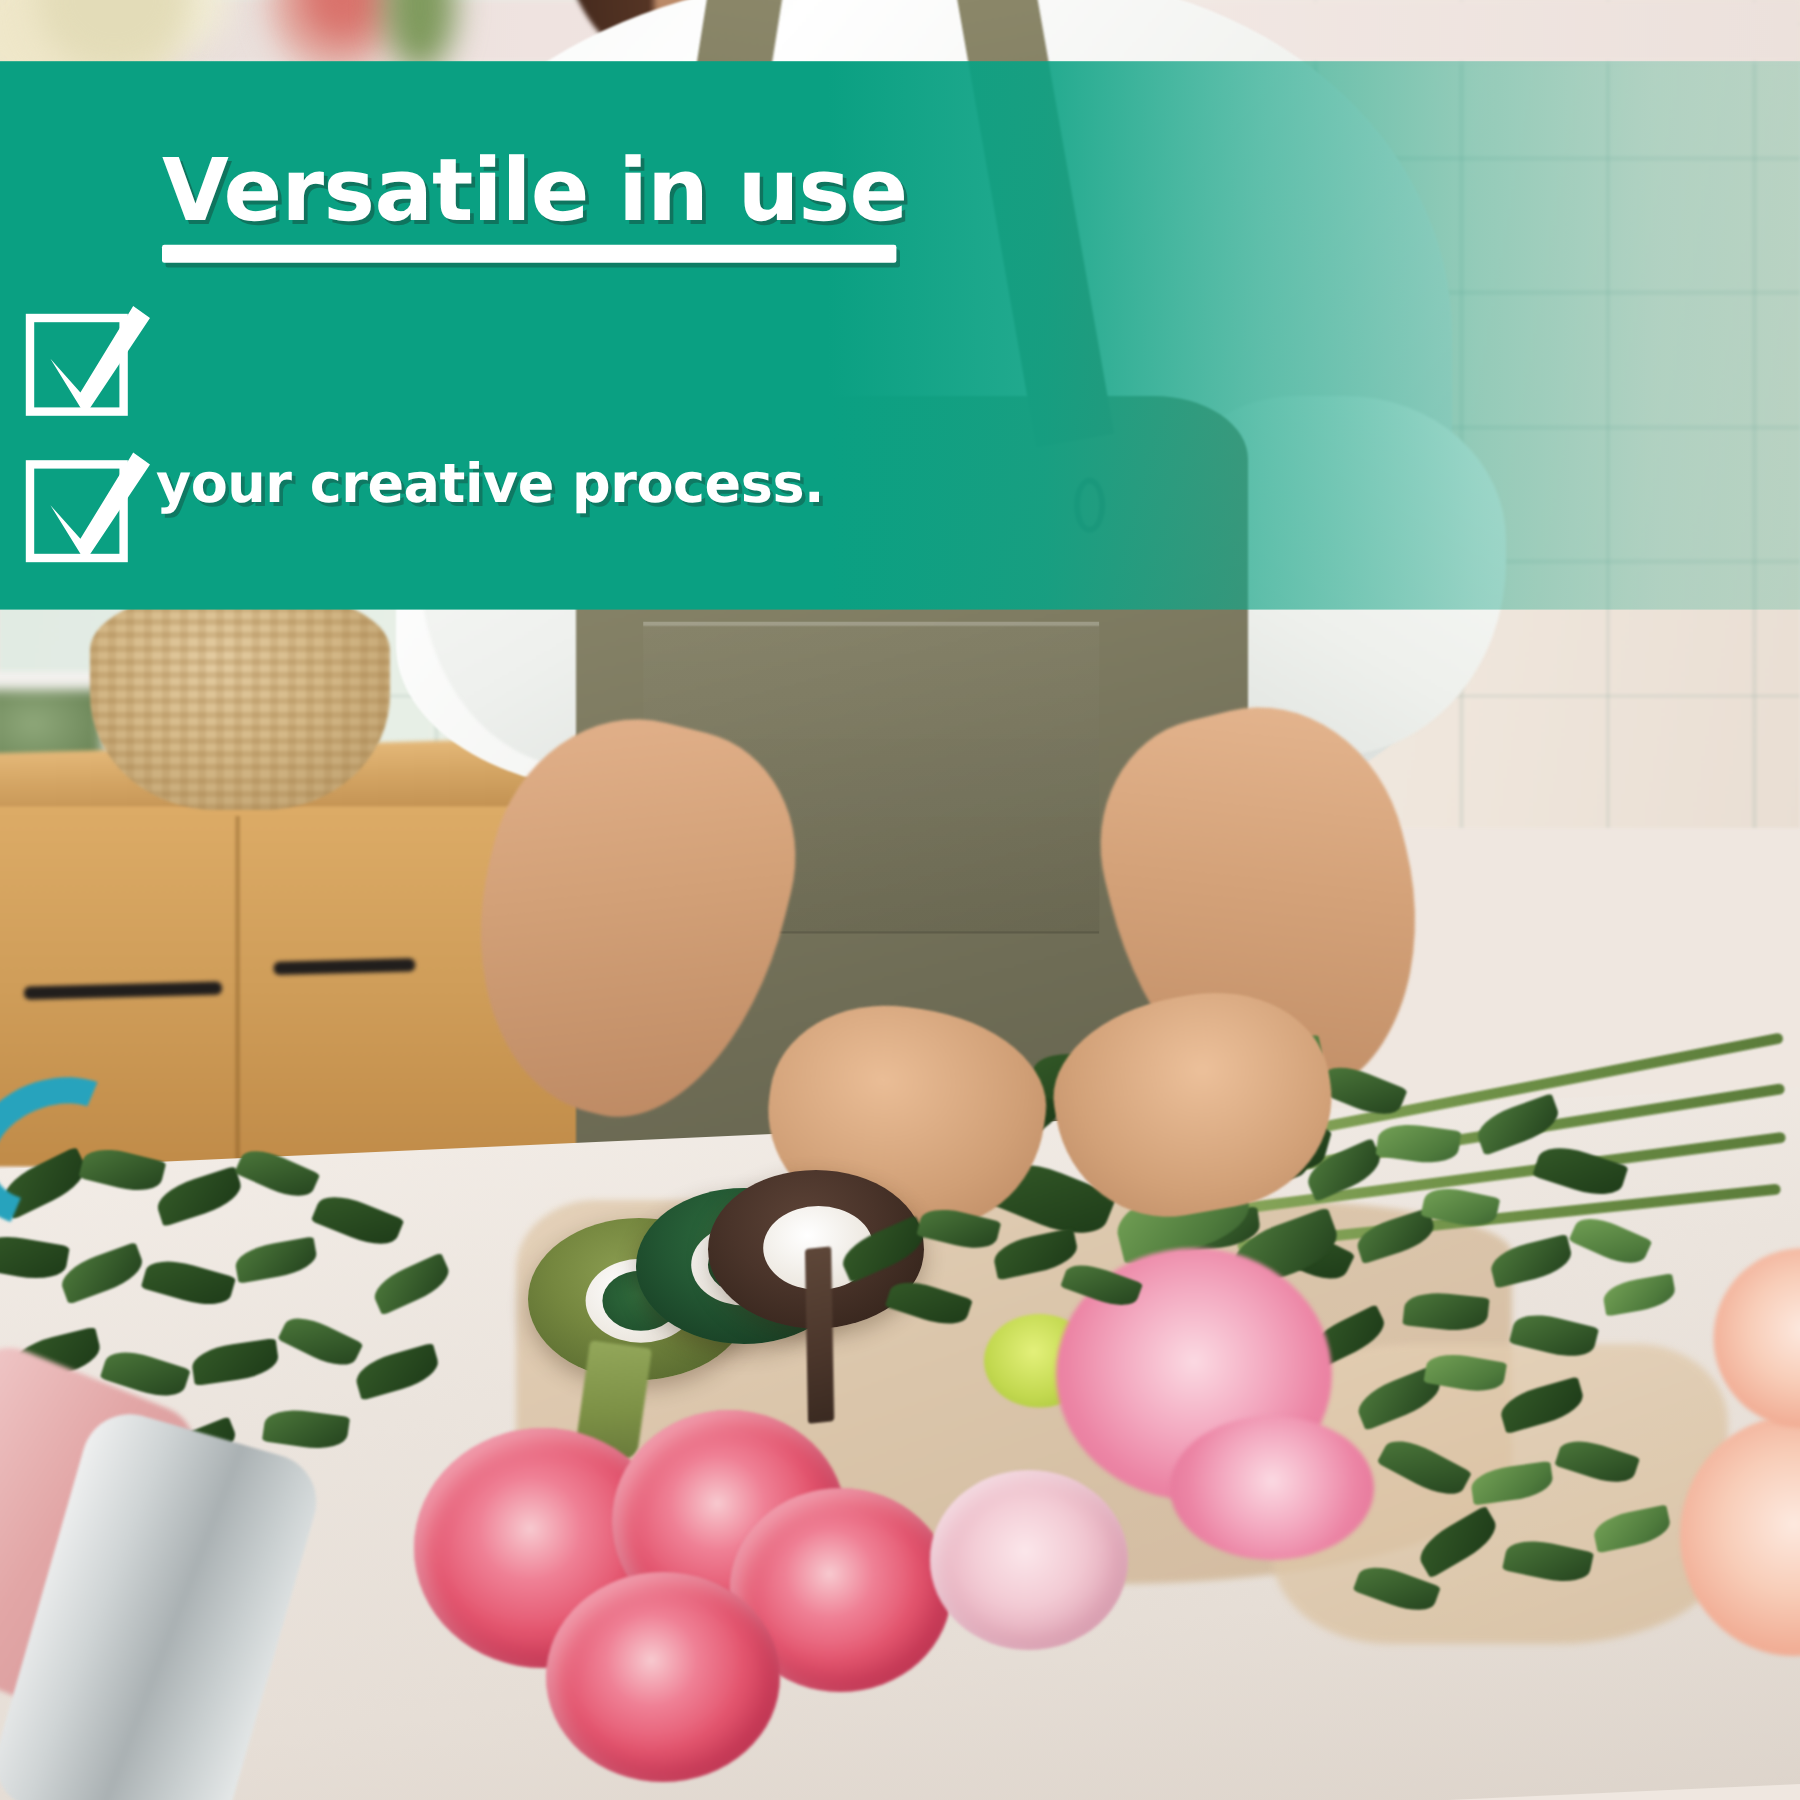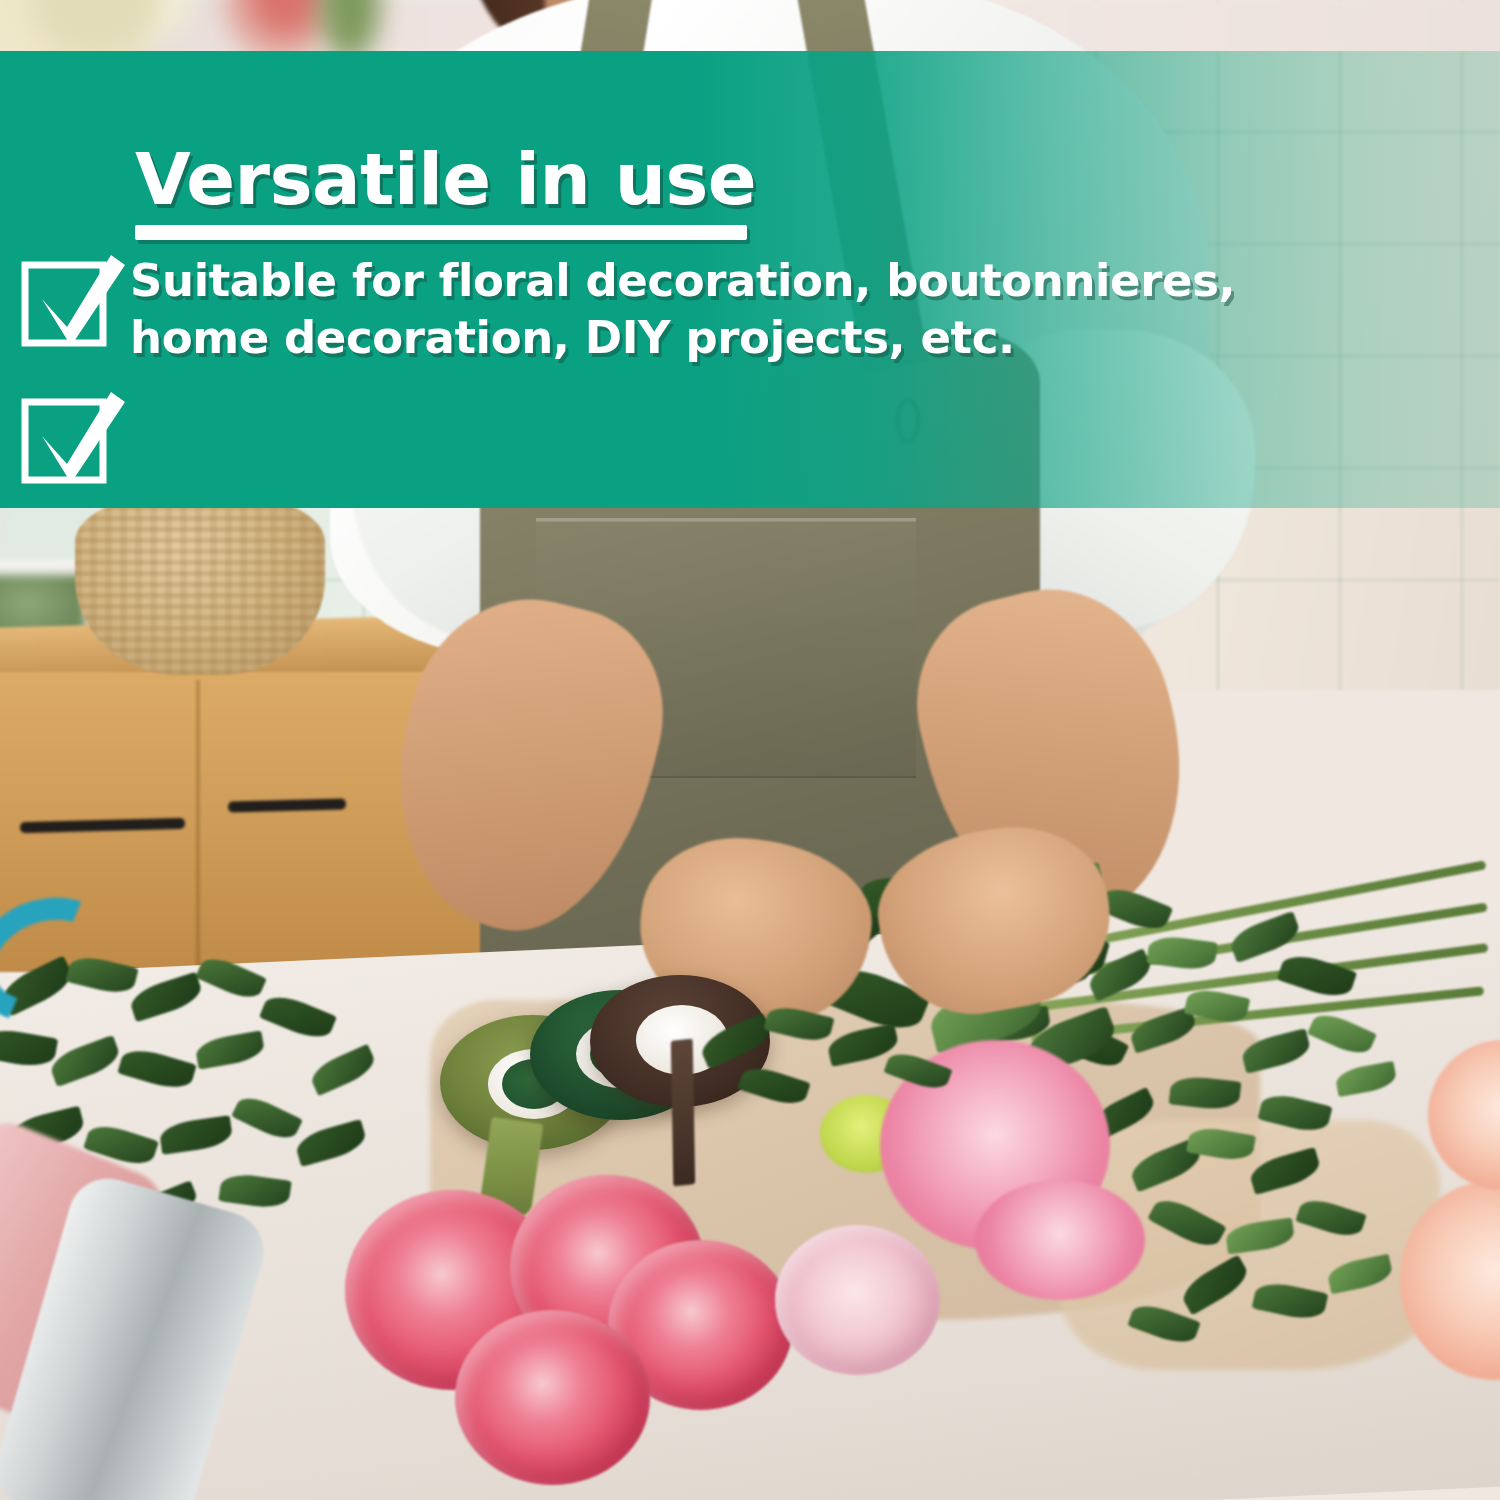--- a/index.html
+++ b/index.html
@@ -303,21 +303,21 @@
       rgba(40,170,142,.46) 82%,
       rgba(60,175,148,.34) 92%,
       rgba(70,178,150,.30) 100%);
   }
 
   .banner-inner { position: absolute; inset: 0; }
 
   .title-wrap {
     position: absolute;
     left: 135px;
-    top: 92px;
+    top: 71px;
   }
   .title {
     font-family: "DejaVu Sans", sans-serif;
     font-weight: 700;
     font-size: 72px;
     line-height: 1;
     letter-spacing: -0.5px;
     color: #ffffff;
     text-shadow: 3px 4px 0 rgba(20,80,65,.55);
     white-space: nowrap;
@@ -541,34 +541,31 @@
 
       <div class="bullets">
 
         <div class="bullet">
           <span class="cb">
             <svg width="118" height="104" viewBox="0 0 118 104" xmlns="http://www.w3.org/2000/svg">
               <rect x="13" y="18" width="78" height="78" fill="none" stroke="#ffffff" stroke-width="7"></rect>
               <path d="M30 52 L55 80 L99 8 L113 18 L59 99 Z" fill="#ffffff"></path>
             </svg>
           </span>
-          <span class="bullet-text">
-            <span>Suitable for floral decoration, boutonnieres,</span>
-            <span class="l2">home decoration, DIY projects, etc.</span>
-          </span>
         </div>
 
         <div class="bullet">
           <span class="cb">
             <svg width="118" height="104" viewBox="0 0 118 104" xmlns="http://www.w3.org/2000/svg">
               <rect x="13" y="18" width="78" height="78" fill="none" stroke="#ffffff" stroke-width="7"></rect>
               <path d="M30 52 L55 80 L99 8 L113 18 L59 99 Z" fill="#ffffff"></path>
             </svg>
           </span>
           <span class="bullet-text">
+            <span class="l2">your creative process.</span>
           </span>
         </div>
 
       </div>
     </div>
   </div>
 
 </div>
 
 </body></html>

